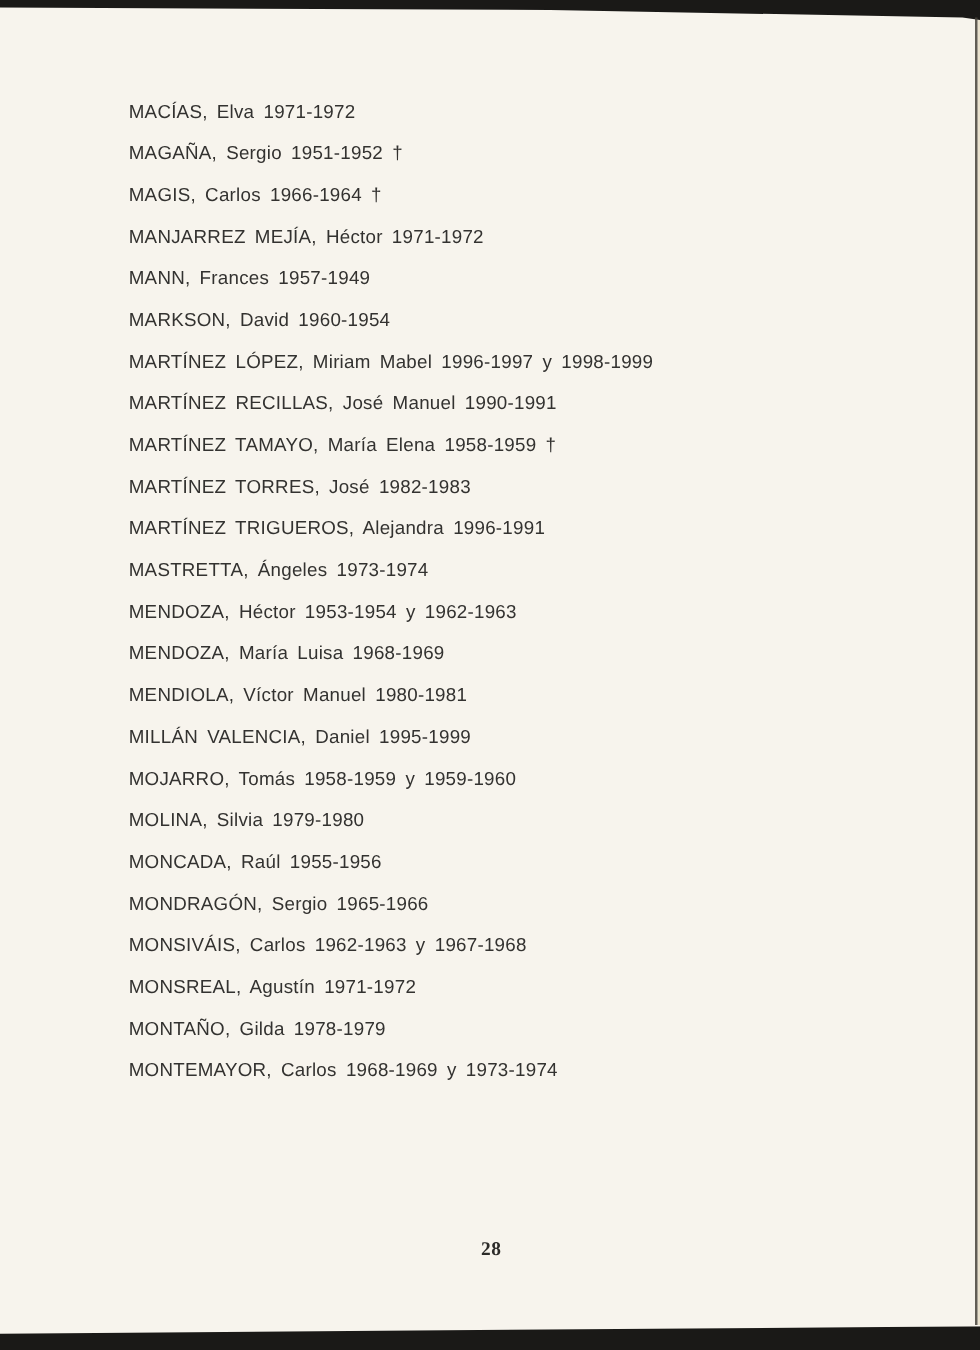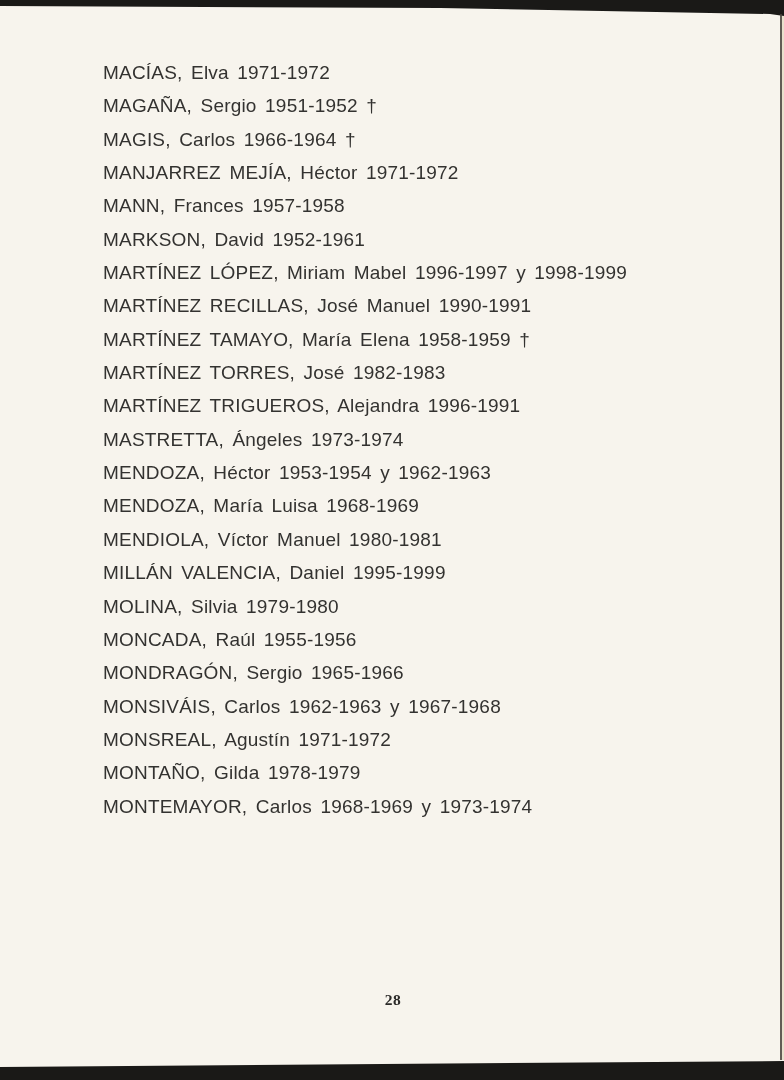--- a/index.html
+++ b/index.html
@@ -35,23 +35,23 @@
     position:absolute;top:14px;left:780px;width:2px;height:1046px;
     background:#47423a;opacity:.85;
   }
   .scan-strip-right{
     position:absolute;top:16px;left:782px;width:2px;height:1044px;
     background:#e9e1cd;
   }
   
   .list{
     position:absolute;
-    left:103px;top:56px;
+    left:103px;top:73px;
     color:var(--ink);
-    font-size:19px;
+    font-size:15px;
     line-height:33.35px;
     letter-spacing:.2px;
     word-spacing:3px;
     white-space:nowrap;
   }
   .line{height:33.35px;}
   
   .page-number{
     position:absolute;
     top:991px;left:0;width:786px;
@@ -70,32 +70,33 @@
   <div class="scan-bar-top"></div>
   <div class="scan-strip-right"></div>
   <div class="scan-line-right"></div>
   <div class="scan-bar-bottom"></div>
 
   <div class="list" id="member-list">
       <div class="line">MACÍAS, Elva 1971-1972</div>
       <div class="line">MAGAÑA, Sergio 1951-1952 †</div>
       <div class="line">MAGIS, Carlos 1966-1964 †</div>
       <div class="line">MANJARREZ MEJÍA, Héctor 1971-1972</div>
-      <div class="line">MANN, Frances 1957-1958</div>
-      <div class="line">MARKSON, David 1952-1961</div>
+      <div class="line">MANN, Frances 1957-1949</div>
+      <div class="line">MARKSON, David 1960-1954</div>
       <div class="line">MARTÍNEZ LÓPEZ, Miriam Mabel 1996-1997 y 1998-1999</div>
       <div class="line">MARTÍNEZ RECILLAS, José Manuel 1990-1991</div>
       <div class="line">MARTÍNEZ TAMAYO, María Elena 1958-1959 †</div>
       <div class="line">MARTÍNEZ TORRES, José 1982-1983</div>
       <div class="line">MARTÍNEZ TRIGUEROS, Alejandra 1996-1991</div>
       <div class="line">MASTRETTA, Ángeles 1973-1974</div>
       <div class="line">MENDOZA, Héctor 1953-1954 y 1962-1963</div>
       <div class="line">MENDOZA, María Luisa 1968-1969</div>
       <div class="line">MENDIOLA, Víctor Manuel 1980-1981</div>
       <div class="line">MILLÁN VALENCIA, Daniel 1995-1999</div>
+      <div class="line">MOJARRO, Tomás 1958-1959 y 1959-1960</div>
       <div class="line">MOLINA, Silvia 1979-1980</div>
       <div class="line">MONCADA, Raúl 1955-1956</div>
       <div class="line">MONDRAGÓN, Sergio 1965-1966</div>
       <div class="line">MONSIVÁIS, Carlos 1962-1963 y 1967-1968</div>
       <div class="line">MONSREAL, Agustín 1971-1972</div>
       <div class="line">MONTAÑO, Gilda 1978-1979</div>
       <div class="line">MONTEMAYOR, Carlos 1968-1969 y 1973-1974</div>
     </div>
 
   <div class="page-number">28</div>

